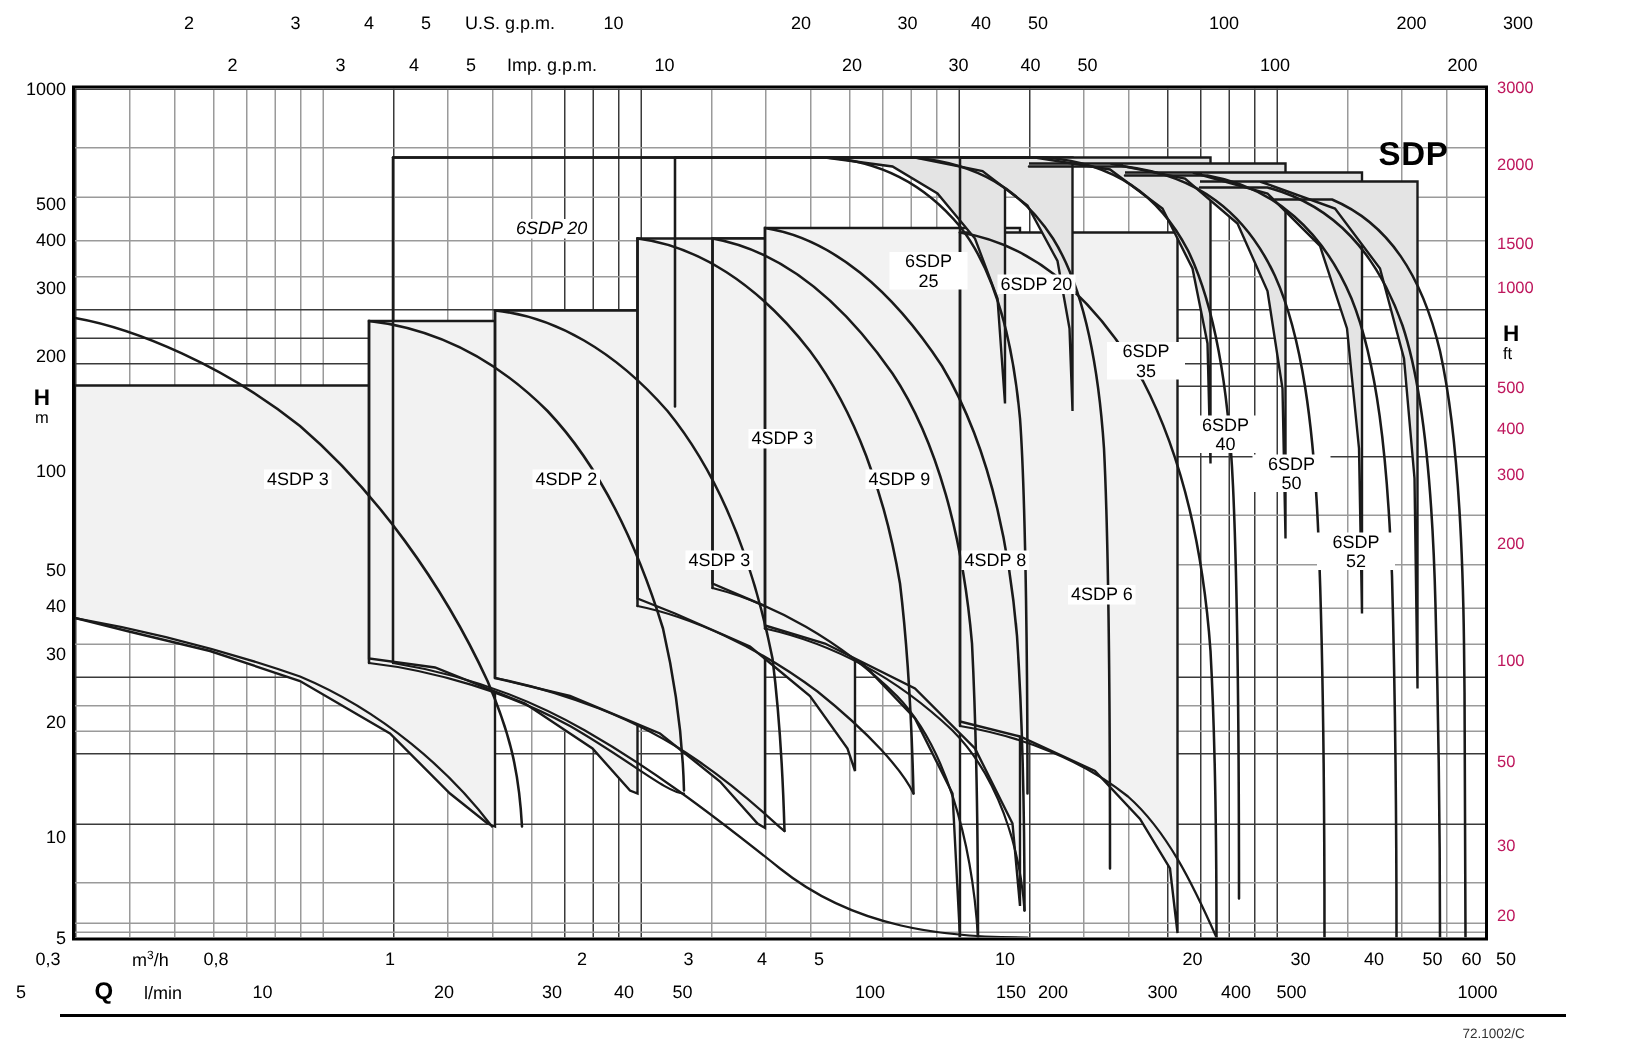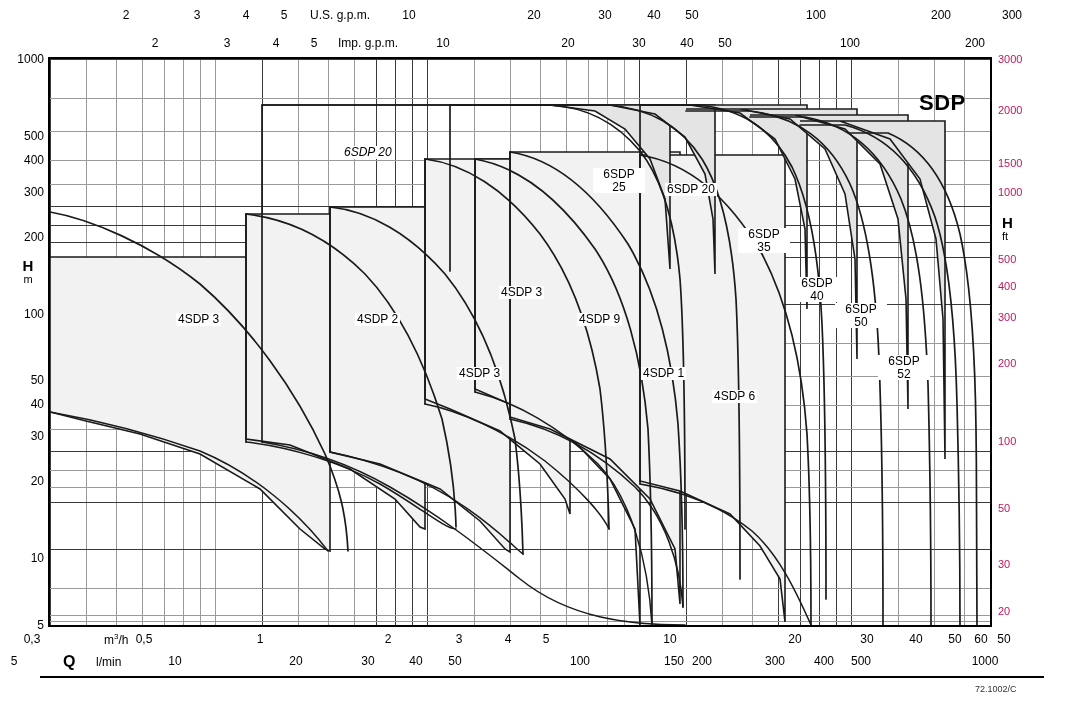--- a/index.html
+++ b/index.html
@@ -261,34 +261,34 @@
     </svg>
 
     <div class="brand" style="left:869px;top:31px;">SDP</div>
   </div>
 
   <div class="curvelabel" style="left:176px;top:313px;">4SDP 3</div>
   <div class="curvelabel" style="left:355px;top:313px;">4SDP 2</div>
   <div class="curvelabel" style="left:457px;top:367px;">4SDP 3</div>
   <div class="curvelabel" style="left:499px;top:286px;">4SDP 3</div>
   <div class="curvelabel" style="left:577px;top:313px;">4SDP 9</div>
-  <div class="curvelabel" style="left:641px;top:367px;">4SDP 1</div>
+  <div class="curvelabel" style="left:641px;top:367px;">4SDP 8</div>
   <div class="curvelabel" style="left:712px;top:390px;">4SDP 6</div>
   <div class="curvelabel" style="left:342px;top:146px;font-style:italic;">6SDP 20</div>
   <div class="curvelabel two" style="left:593px;top:168px;width:48px;"><span>6SDP<br>25</span></div>
   <div class="curvelabel" style="left:665px;top:183px;">6SDP 20</div>
   <div class="curvelabel two" style="left:738px;top:228px;width:48px;"><span>6SDP<br>35</span></div>
   <div class="curvelabel two" style="left:791px;top:277px;width:48px;"><span>6SDP<br>40</span></div>
   <div class="curvelabel two" style="left:835px;top:303px;width:48px;"><span>6SDP<br>50</span></div>
   <div class="curvelabel two" style="left:878px;top:355px;width:48px;"><span>6SDP<br>52</span></div>
 
   <div class="tickrow" style="top:632px;">
     <span class="tick" style="left:32px">0,3</span>
-    <span class="axis-title" style="left:104px;top:0">m<sup style="font-size:8px">3</sup>/h</span>
-    <span class="tick" style="left:144px">0,5</span>
+    <span class="axis-title" style="left:88px;top:0">m<sup style="font-size:8px">3</sup>/h</span>
+    <span class="tick" style="left:144px">0,8</span>
     <span class="tick" style="left:260px">1</span>
     <span class="tick" style="left:388px">2</span>
     <span class="tick" style="left:459px">3</span>
     <span class="tick" style="left:508px">4</span>
     <span class="tick" style="left:546px">5</span>
     <span class="tick" style="left:670px">10</span>
     <span class="tick" style="left:795px">20</span>
     <span class="tick" style="left:867px">30</span>
     <span class="tick" style="left:916px">40</span>
     <span class="tick" style="left:955px">50</span>

